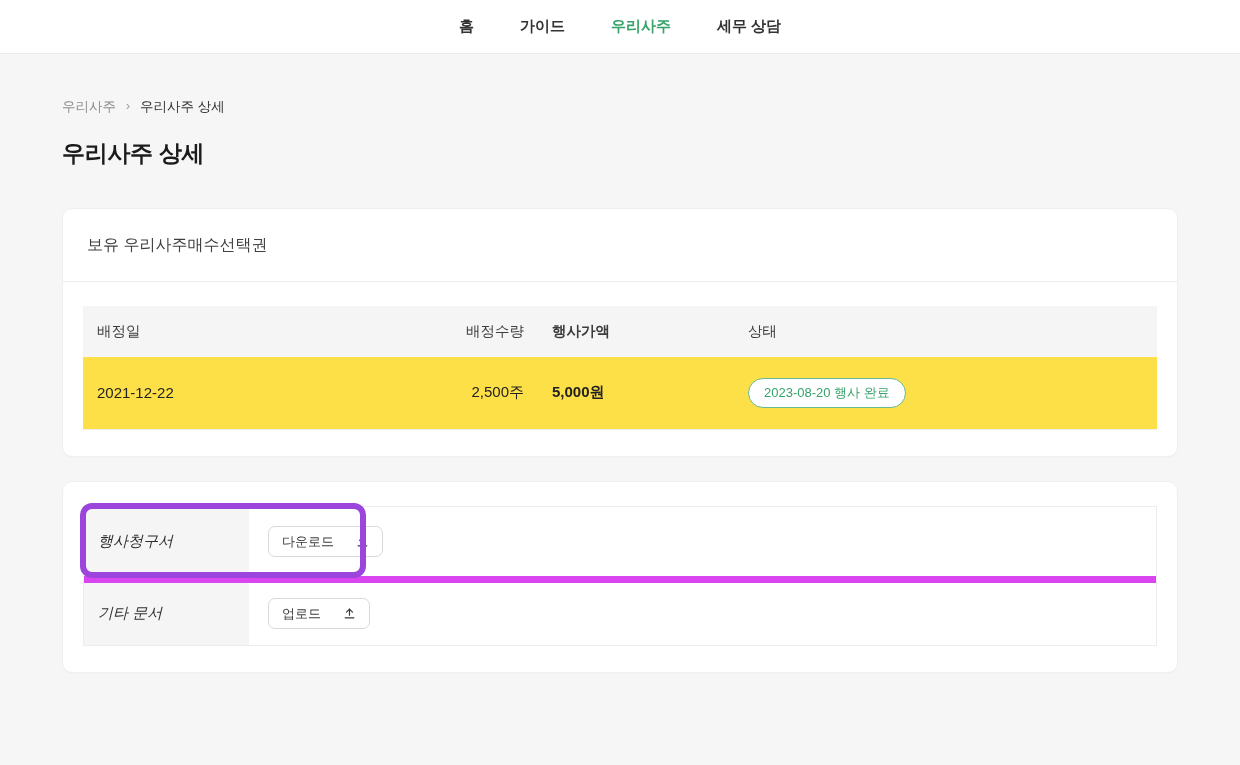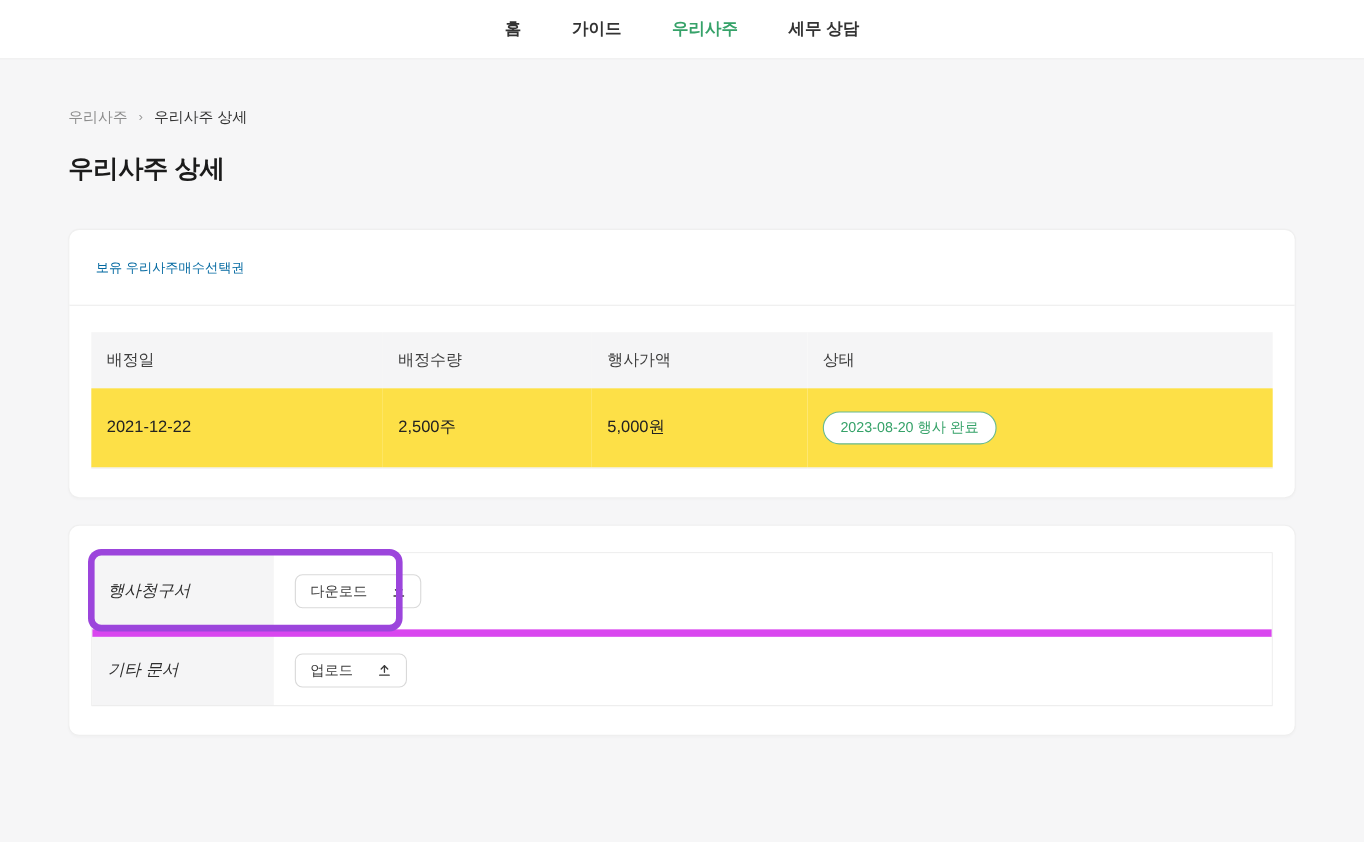--- a/index.html
+++ b/index.html
@@ -58,23 +58,23 @@
   .card {
     background: #ffffff;
     border: 1px solid #efefef;
     border-radius: 10px;
     box-shadow: 0 1px 2px rgba(0,0,0,0.02);
   }
   .card-holdings { margin-top: 39px; }
   .card-documents { margin-top: 24px; }
   .card-header {
     padding: 26px 24px 25px 24px;
-    font-size: 12px;
+    font-size: 16px;
     font-weight: 500;
-    color: #0369a1;
+    color: #404040;
     border-bottom: 1px solid #ededed;
   }
   .card-body { padding: 24px 20px 26px 20px; position: relative; }
 
   
   .holdings-table { width: 100%; border-collapse: collapse; }
   .holdings-table thead tr { background: #f5f5f6; }
   .holdings-table th {
     text-align: left;
     font-size: 14.5px;
@@ -83,22 +83,22 @@
     padding: 16px 14px;
   }
   .holdings-table td {
     font-size: 15px;
     color: #222;
     padding: 21px 14px;
     background: #fde047;
     border-bottom: 1px solid #ededed;
   }
   .holdings-table th.col-date,  .holdings-table td.col-date  { width: 265px; }
-  .holdings-table th.col-qty,   .holdings-table td.col-qty   { width: 190px; }
-  .holdings-table th.col-price, .holdings-table td.col-price { width: 196px; }
+  .holdings-table th.col-qty,   .holdings-table td.col-qty   { width: 190px; text-align: right; }
+  .holdings-table th.col-price, .holdings-table td.col-price { width: 196px; font-weight: bold; }
 
   .status-badge {
     display: inline-block;
     border: 1px solid #67b990;
     color: #36a269;
     border-radius: 999px;
     padding: 6px 15px;
     font-size: 13px;
     line-height: 1.2;
     white-space: nowrap;

